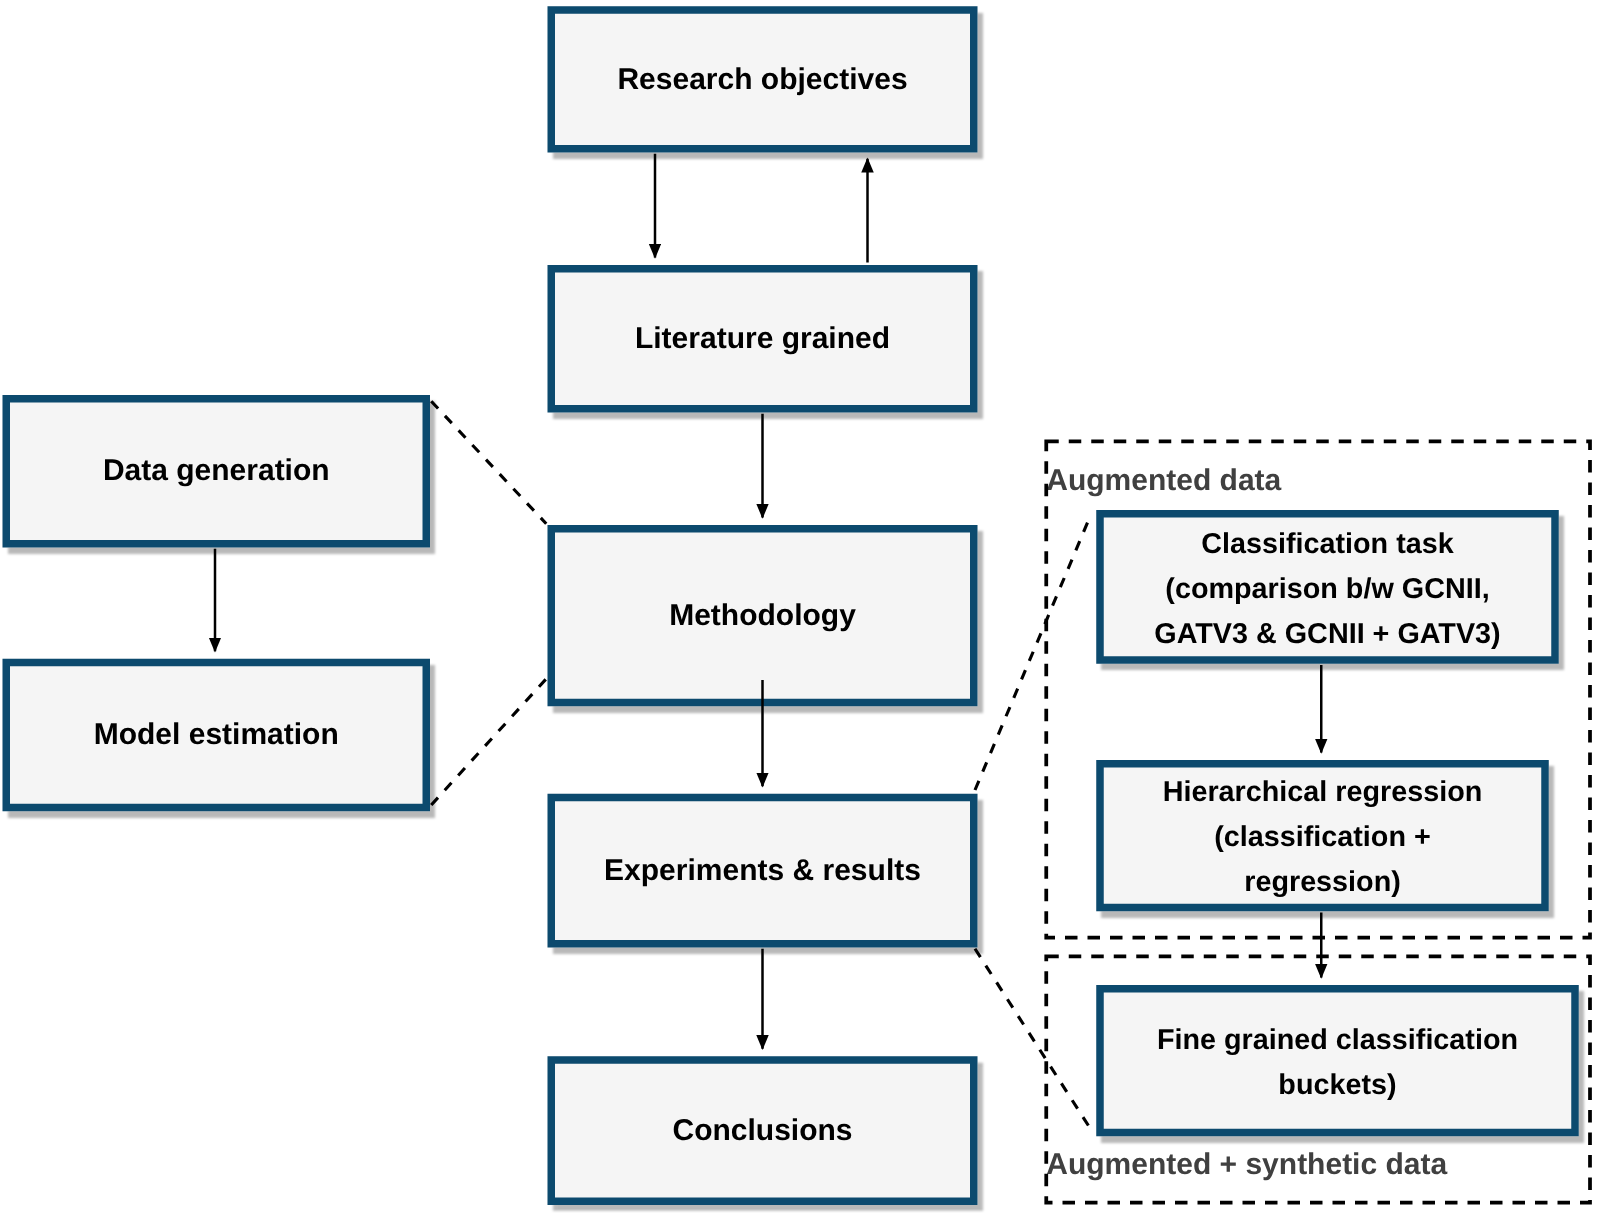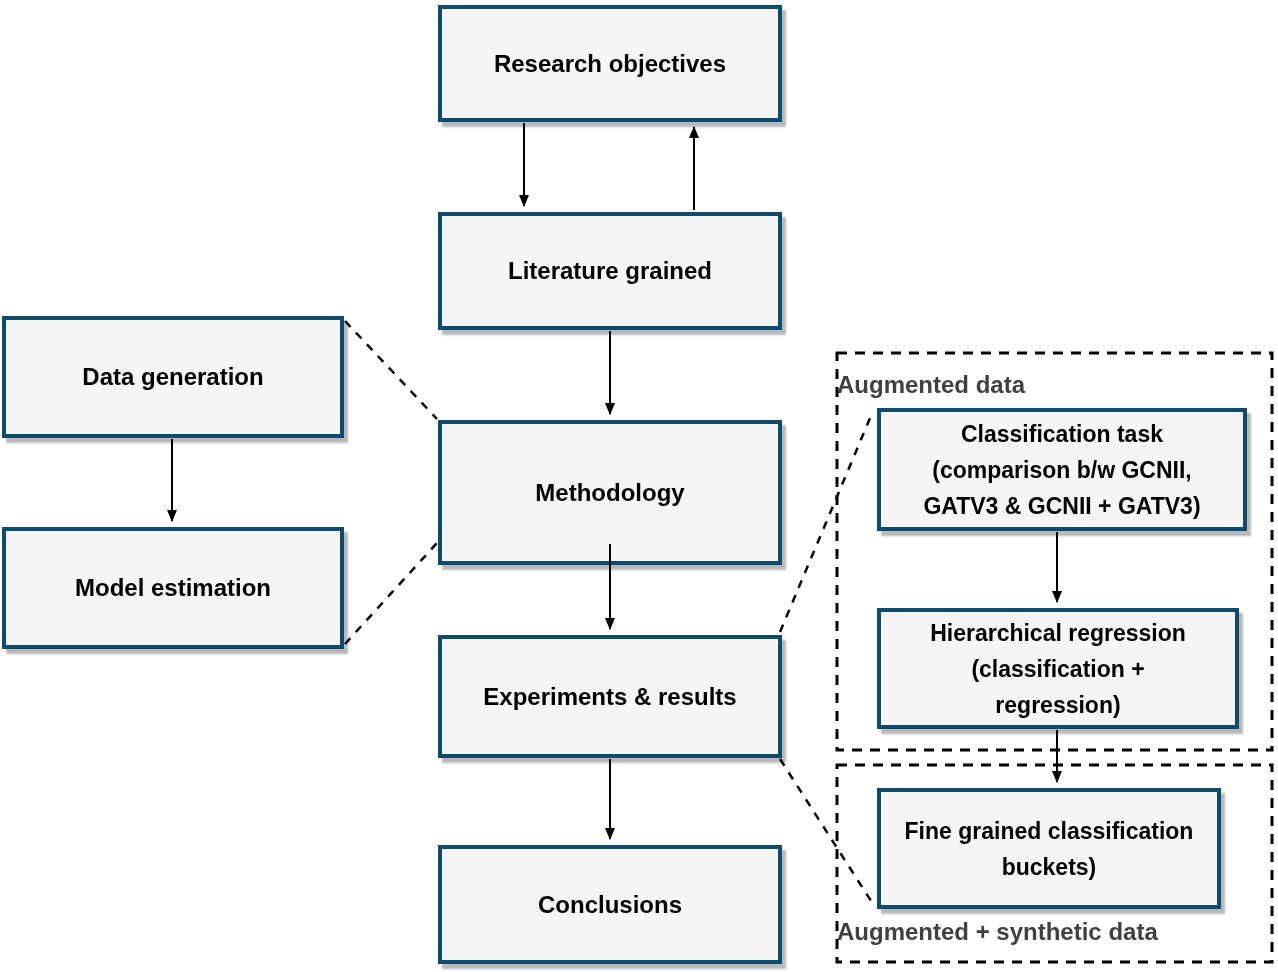--- a/index.html
+++ b/index.html
@@ -8,21 +8,21 @@
     width: 1278px;
     height: 972px;
     background: #ffffff;
     font-family: "Liberation Sans", sans-serif;
     overflow: hidden;
   }
   .box {
     position: absolute;
     box-sizing: border-box;
     background: #f5f5f5;
-    border: 4px solid #0c4a6e;
+    border: 6px solid #0c4a6e;
     box-shadow: 4px 5px 2px rgba(0,0,0,0.28);
     display: flex;
     align-items: center;
     justify-content: center;
     text-align: center;
     font-weight: bold;
     font-size: 24px;
     color: #000000;
     line-height: 36px;
     z-index: 2;
@@ -86,21 +86,21 @@
   </div>
 
   <div class="box multi" style="left:877px;top:608px;width:362px;height:121px">
     <span>
       <span class="ln">Hierarchical regression</span>
       <span class="ln">(classification +</span>
       <span class="ln">regression)</span>
     </span>
   </div>
 
-  <div class="box multi" style="left:877px;top:788px;width:344px;height:121px">
+  <div class="box multi" style="left:877px;top:788px;width:386px;height:121px">
     <span>
       <span class="ln">Fine grained classification</span>
       <span class="ln">buckets)</span>
     </span>
   </div>
 
   <div class="group-label" style="left:837px;top:371px;width:435px">Augmented data</div>
 
   <div class="group-label" style="left:837px;top:918px;width:435px">Augmented + synthetic data</div>
 

